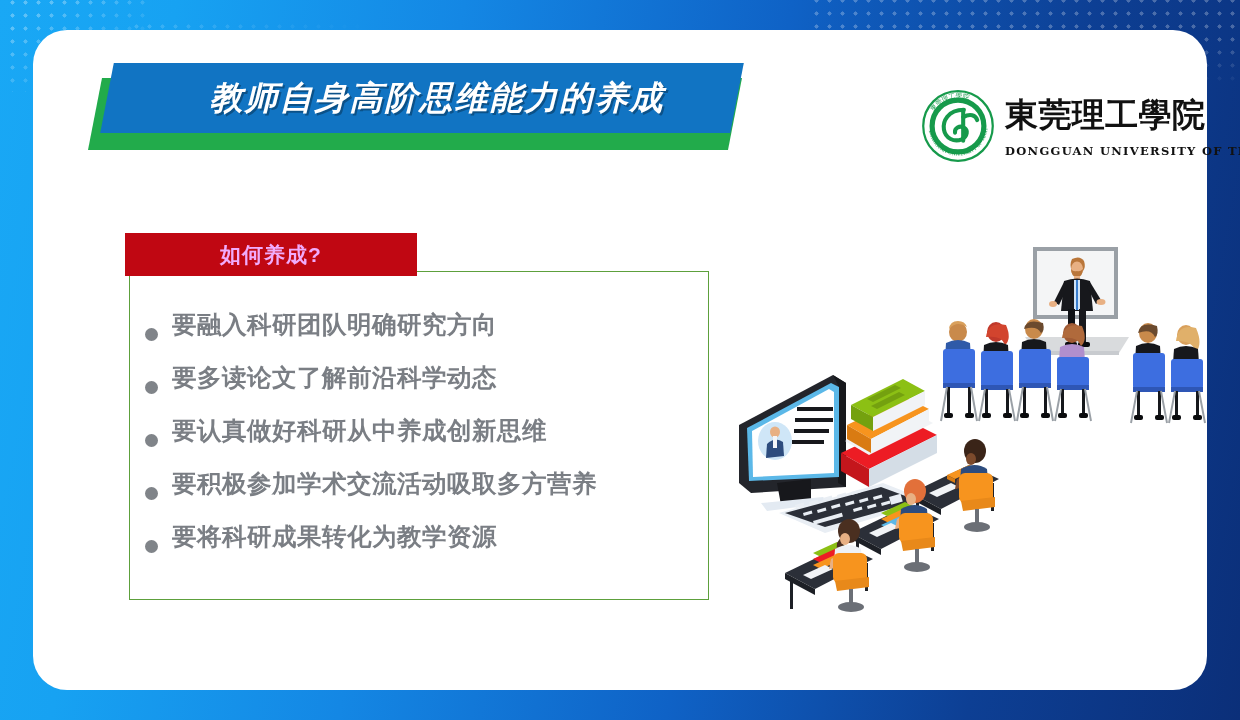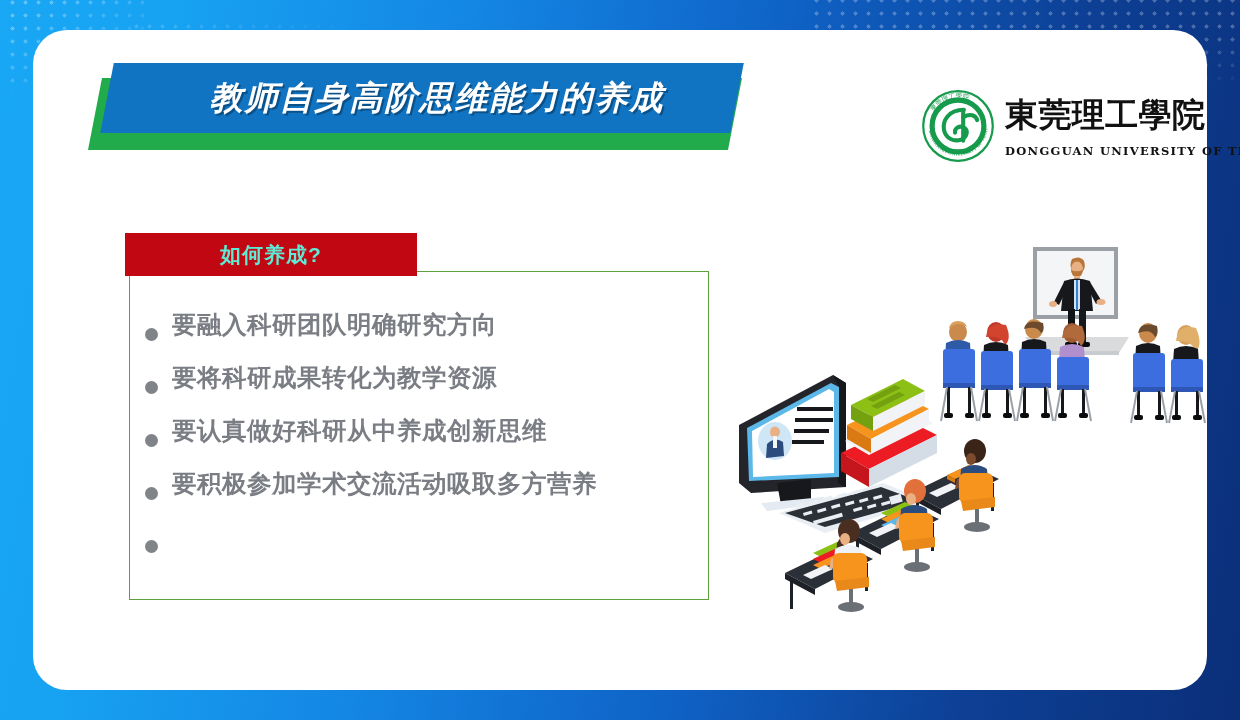--- a/index.html
+++ b/index.html
@@ -73,21 +73,21 @@
 
   
   .content-box{
     position:absolute;left:96px;top:241px;width:580px;height:329px;
     border:1.6px solid #5da03c;box-sizing:border-box;background:transparent;
   }
   .red-header{
     position:absolute;left:92px;top:203px;width:292px;height:43px;
     background:#c00712;
     display:flex;align-items:center;justify-content:center;
-    color:#5eead4;font-size:21px;font-weight:bold;letter-spacing:1px;
+    color:#f0abfc;font-size:21px;font-weight:bold;letter-spacing:1px;
   }
   .bullets{
     position:absolute;left:112px;top:258px;width:580px;
   }
   .bullet{
     display:flex;align-items:flex-end;height:53px;
   }
   .bullet .dot{
     width:13px;height:13px;border-radius:50%;background:#808489;
     margin-right:14px;flex:0 0 auto;
@@ -151,32 +151,33 @@
 
     <div class="red-header">如何养成?</div>
 
     <div class="bullets">
       <div class="bullet">
         <span class="dot"></span>
         <span class="btext">要融入科研团队明确研究方向</span>
       </div>
       <div class="bullet">
         <span class="dot"></span>
-        <span class="btext">要将科研成果转化为教学资源</span>
+        <span class="btext">要多读论文了解前沿科学动态</span>
       </div>
       <div class="bullet">
         <span class="dot"></span>
         <span class="btext">要认真做好科研从中养成创新思维</span>
       </div>
       <div class="bullet">
         <span class="dot"></span>
         <span class="btext">要积极参加学术交流活动吸取多方营养</span>
       </div>
       <div class="bullet">
         <span class="dot"></span>
+        <span class="btext">要将科研成果转化为教学资源</span>
       </div>
     </div>
 
     <div class="illus">
       <svg viewBox="0 0 480 400">
 
         <g>
 
           <rect x="300" y="22" width="85" height="72" fill="#9aa0a6"></rect>
           <rect x="304" y="26" width="77" height="64" fill="#f4f5f6"></rect>

